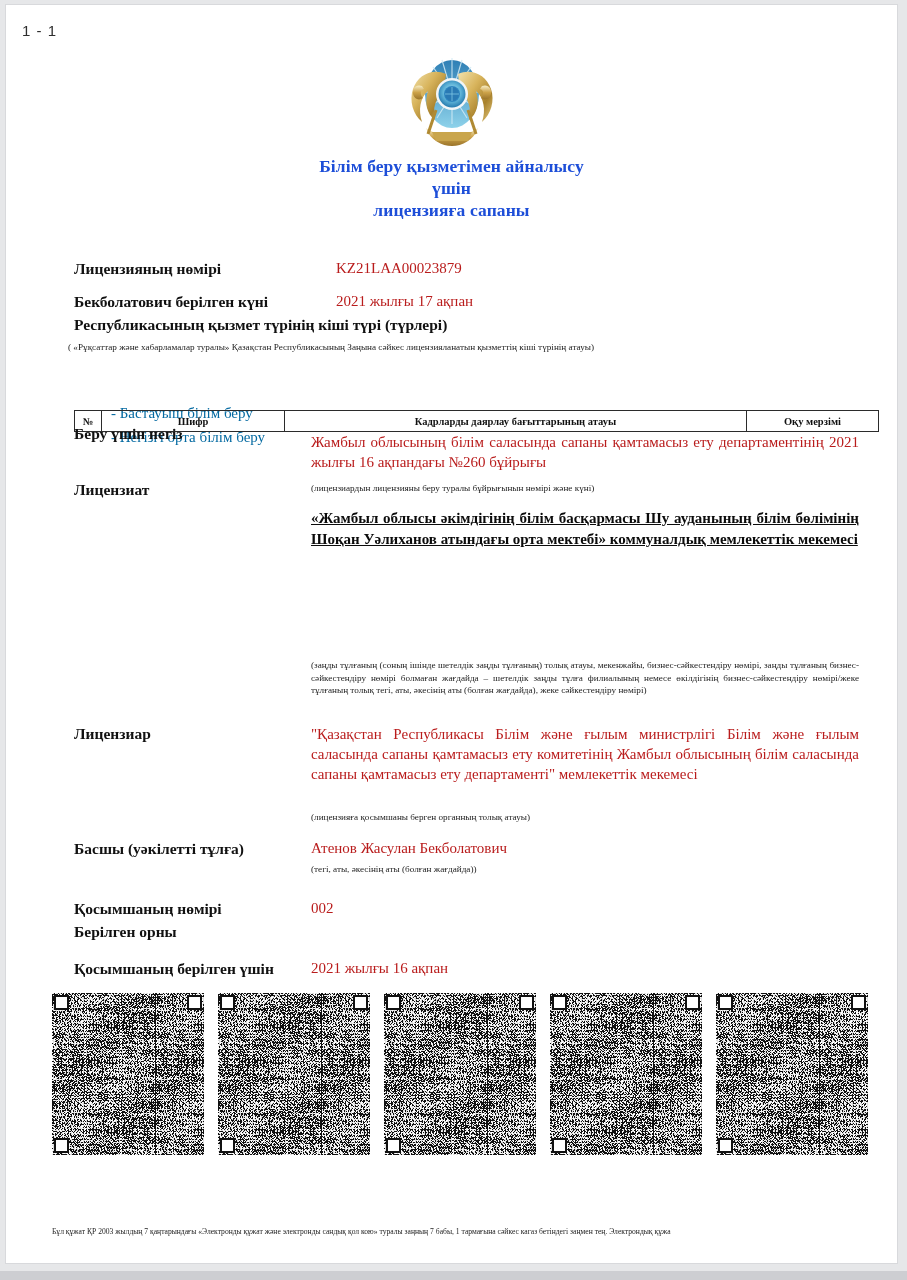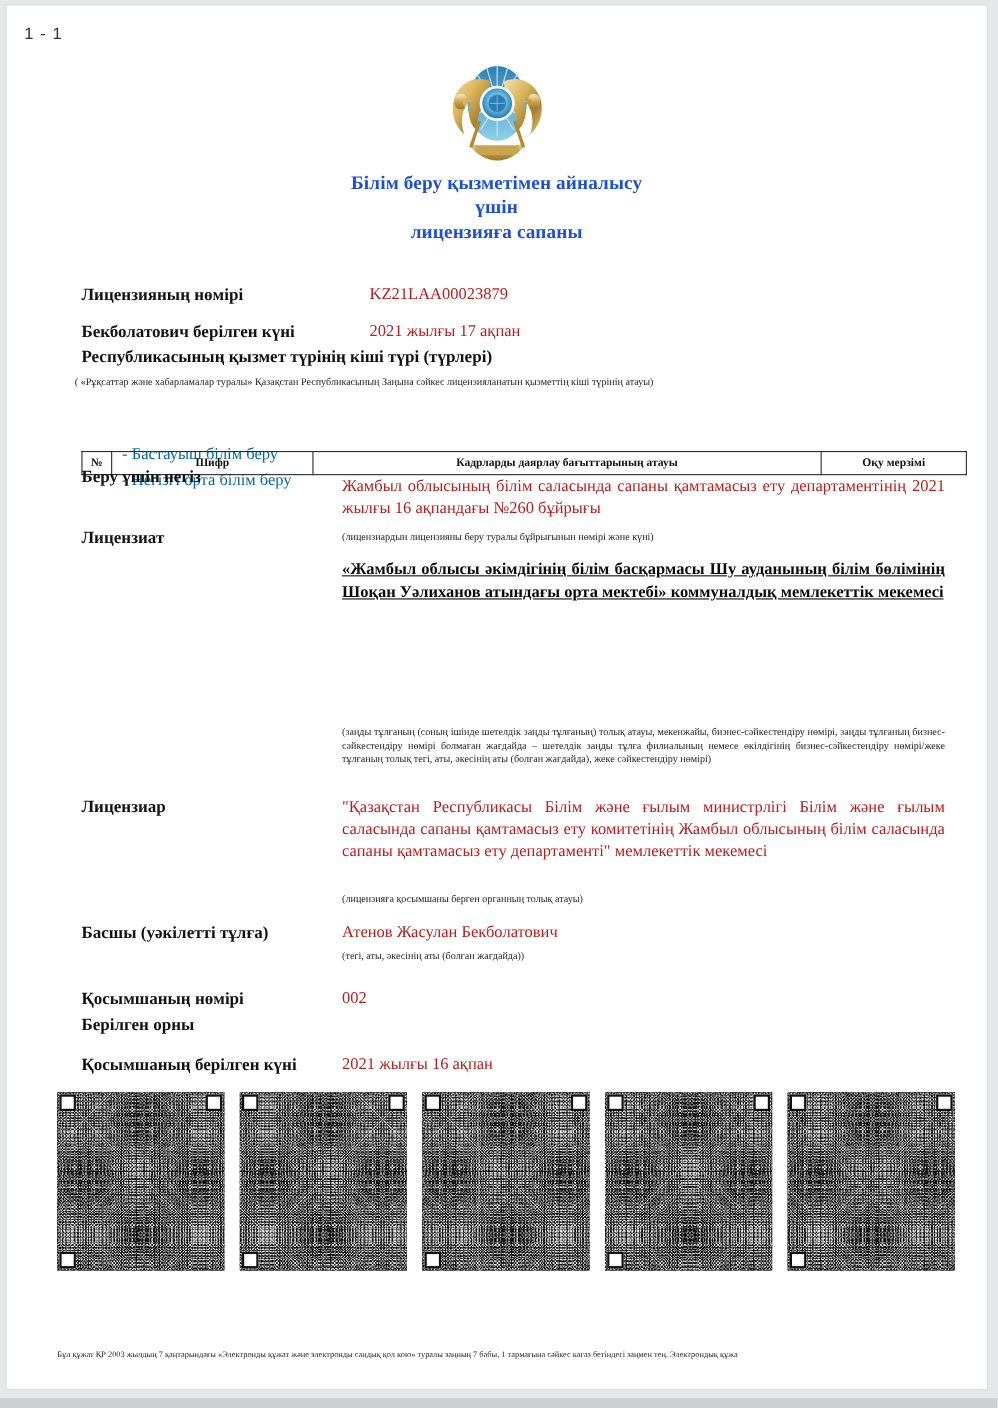--- a/index.html
+++ b/index.html
@@ -322,21 +322,21 @@
     <div class="lbl" style="position:absolute; left:68px; top:835px;">Басшы (уәкілетті тұлға)</div>
     <div class="val" style="position:absolute; left:305px; top:835px;">Атенов Жасулан Бекболатович</div>
     <div class="sub-note" style="position:absolute; left:305px; top:858px; width:548px;">(тегі, аты, әкесінің аты (болған жағдайда))</div>
 
     <div class="lbl" style="position:absolute; left:68px; top:895px;">Қосымшаның нөмірі</div>
     <div class="val" style="position:absolute; left:305px; top:895px;">002</div>
 
     <div class="lbl" style="position:absolute; left:68px; top:918px;">Берілген орны</div>
     <div class="val" style="position:absolute; left:305px; top:918px;"></div>
 
-    <div class="lbl" style="position:absolute; left:68px; top:955px;">Қосымшаның берілген күні</div>
+    <div class="lbl" style="position:absolute; left:68px; top:955px;">Қосымшаның берілген үшін</div>
     <div class="val" style="position:absolute; left:305px; top:955px;">2021 жылғы 16 ақпан</div>
 
     <div class="qr-row">
       <div class="qr">
           <i></i>
         </div>
       <div class="qr">
           <i></i>
         </div>
       <div class="qr">

